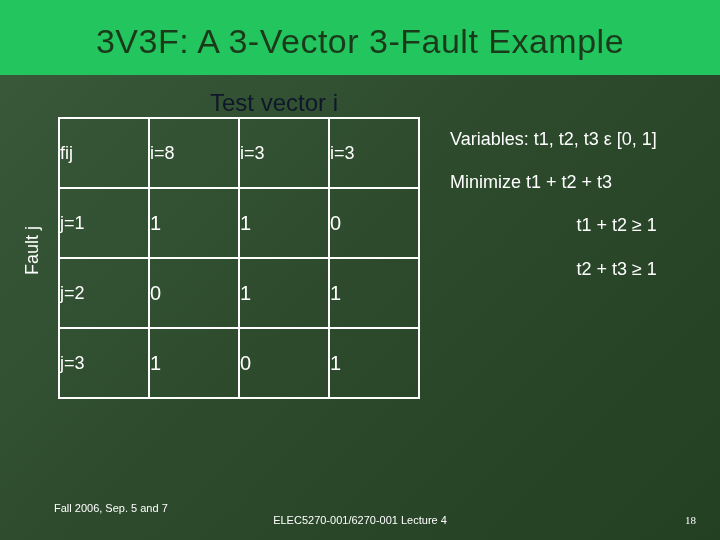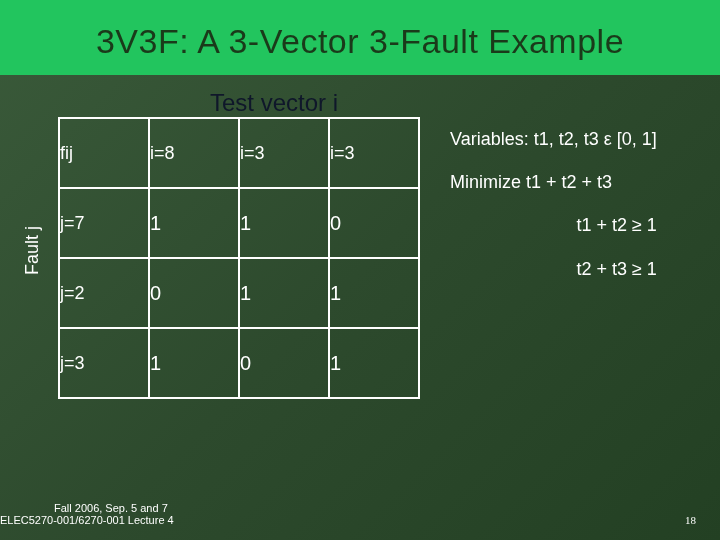--- a/index.html
+++ b/index.html
@@ -77,21 +77,21 @@
   .footer {
     position: absolute;
     bottom: 14px;
     left: 0;
     width: 100%;
     font-size: 11px;
     color: #fff;
     font-family: Arial, sans-serif;
   }
   .footer .left  { position: absolute; left: 24px;  bottom: 12px; padding-left: 30px; }
-  .footer .center{ position: absolute; left: 0; right: 0; bottom: 0; margin-top: 40px; }
+  .footer .center{ position: absolute; left: 0; right: 0; text-align: center; bottom: 0; margin-top: 40px; }
   .footer .right { position: absolute; right: 24px; bottom: 0; font-family: Liberation Serif, serif; }
 </style>
 </head>
 <body>
 
 <div class="title">3V3F: A 3-Vector 3-Fault Example</div>
 
 <div class="content">
 
   <div class="tv-label">Test vector i</div>
@@ -100,21 +100,21 @@
   <div class="table-wrap">
     <table>
       <tbody>
           <tr>
         <td class="hdr">fij</td>
         <td class="hdr">i=8</td>
         <td class="hdr">i=3</td>
         <td class="hdr">i=3</td>
       </tr>
       <tr>
-        <td class="hdr">j=7</td>
+        <td class="hdr">j=1</td>
         <td>1</td>
         <td>1</td>
         <td>0</td>
       </tr>
       <tr>
         <td class="hdr">j=2</td>
         <td>0</td>
         <td>1</td>
         <td>1</td>
       </tr>

